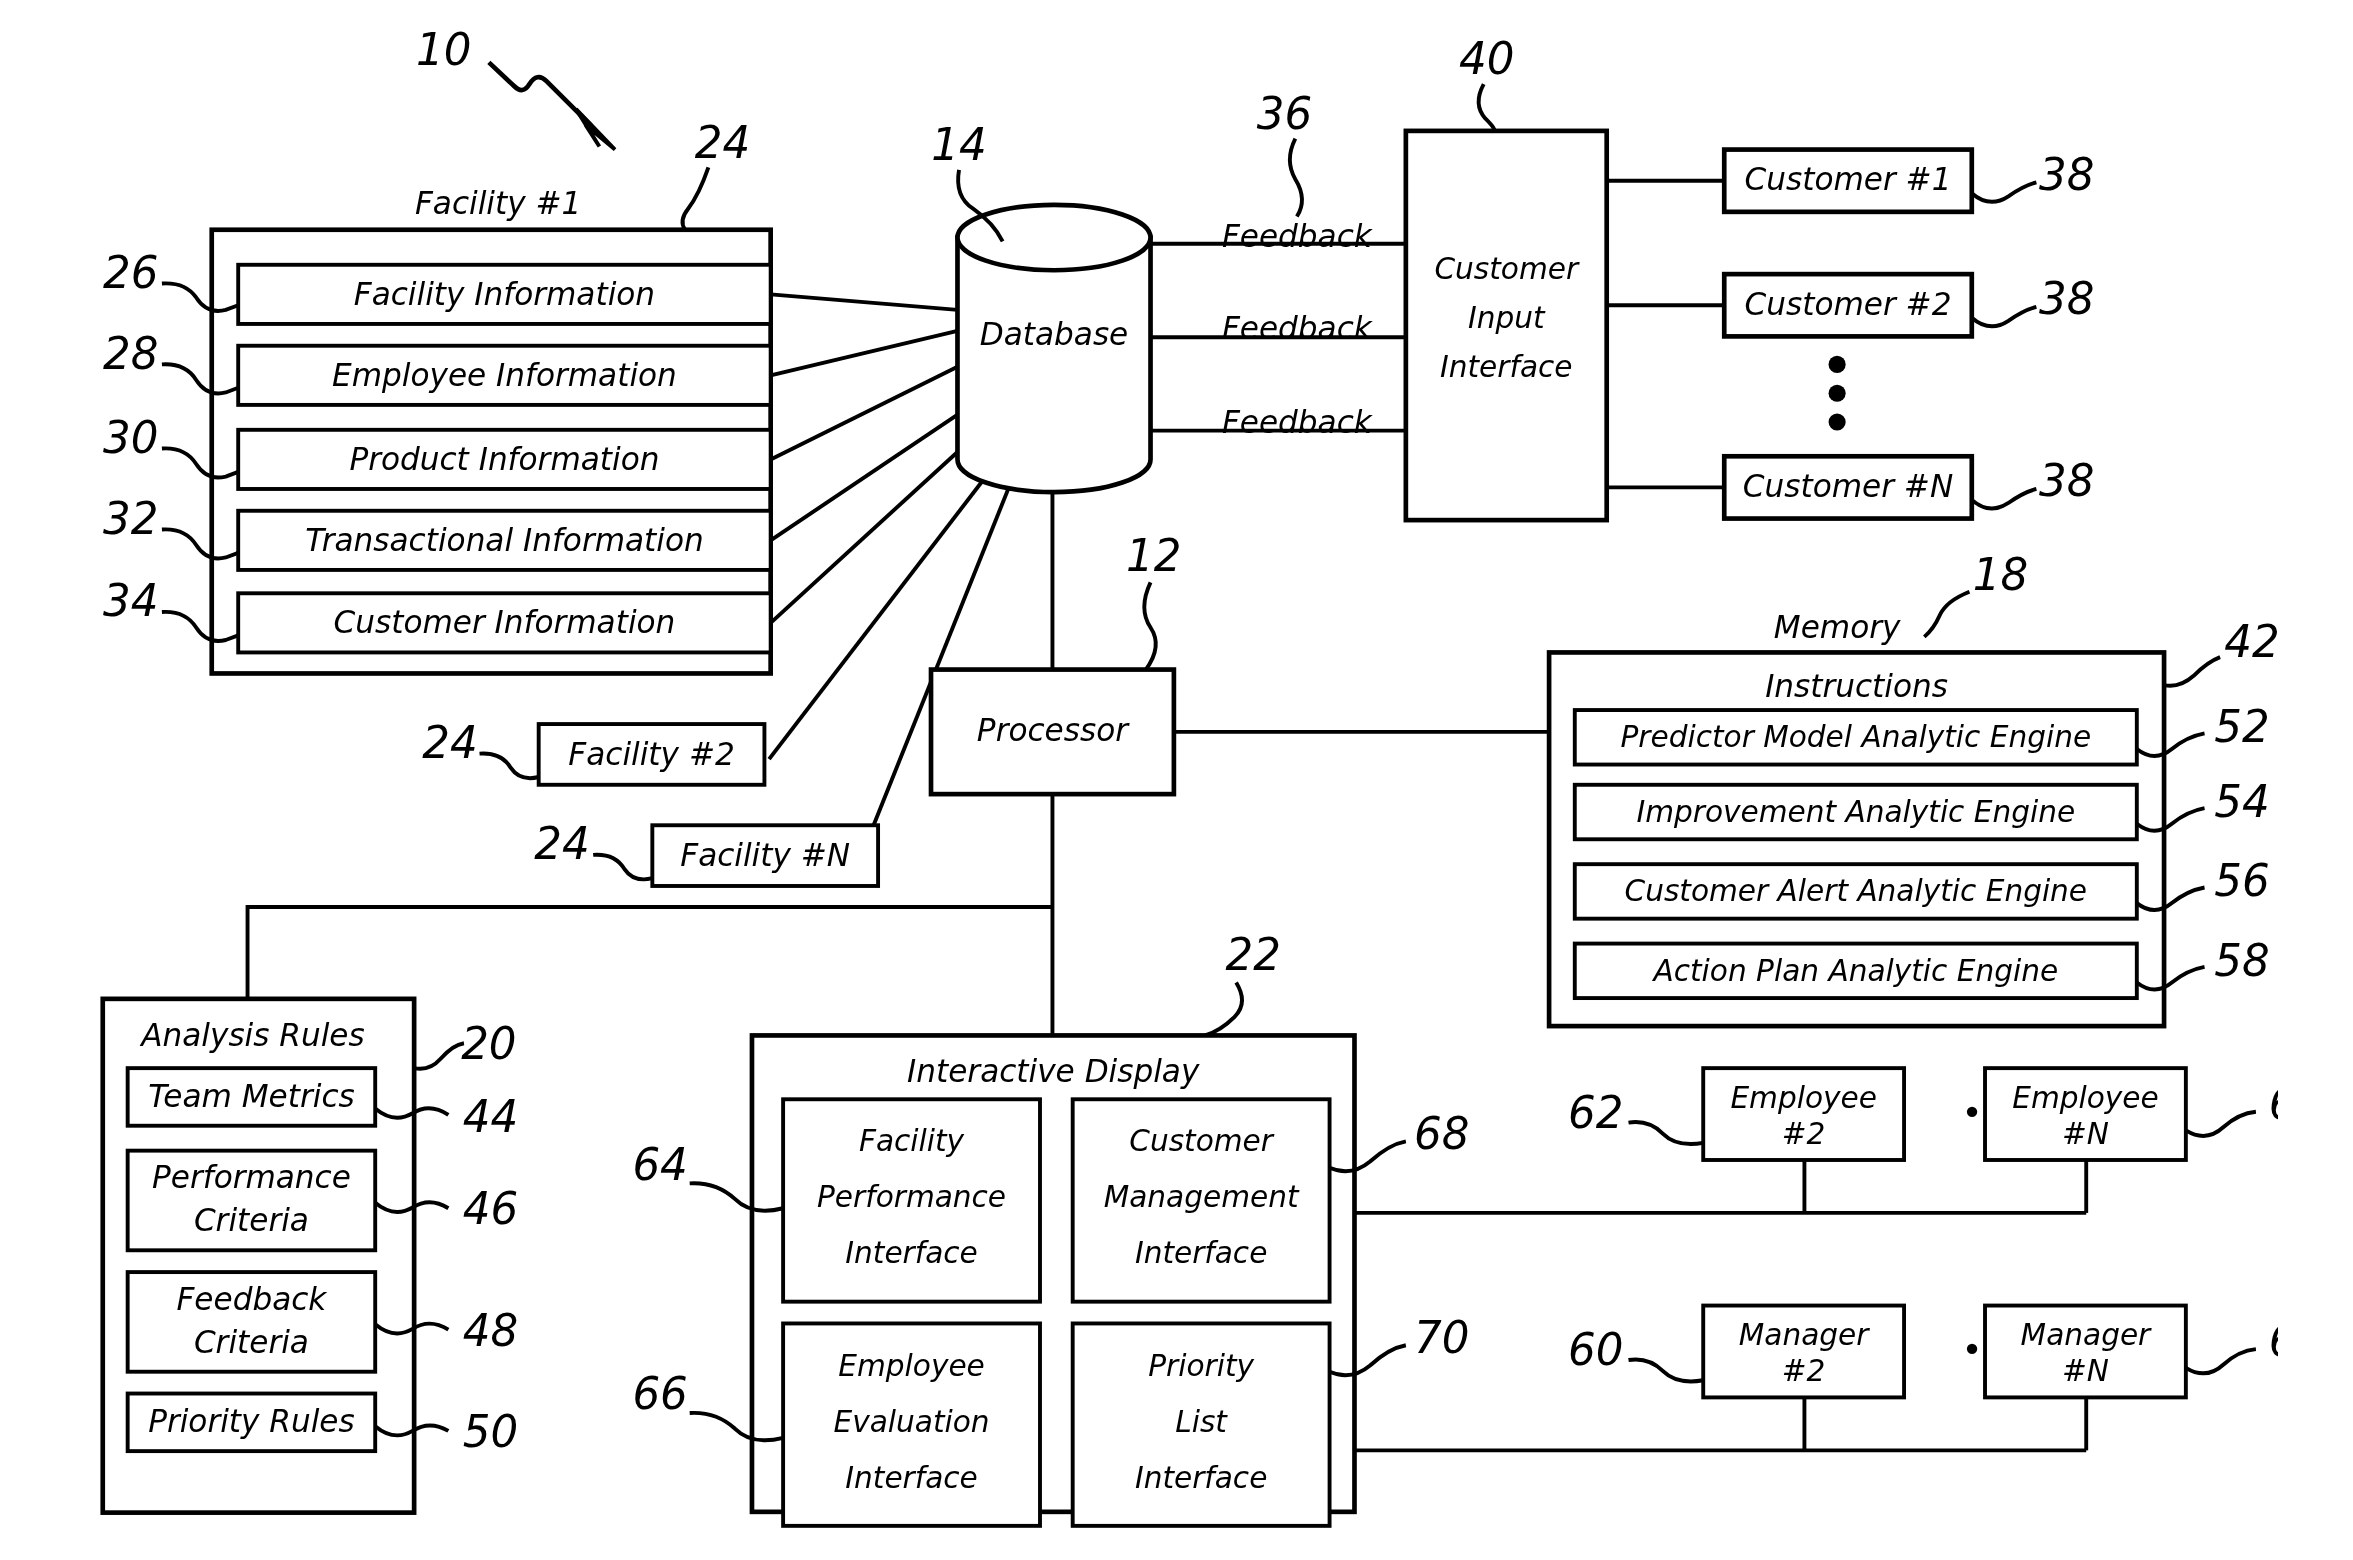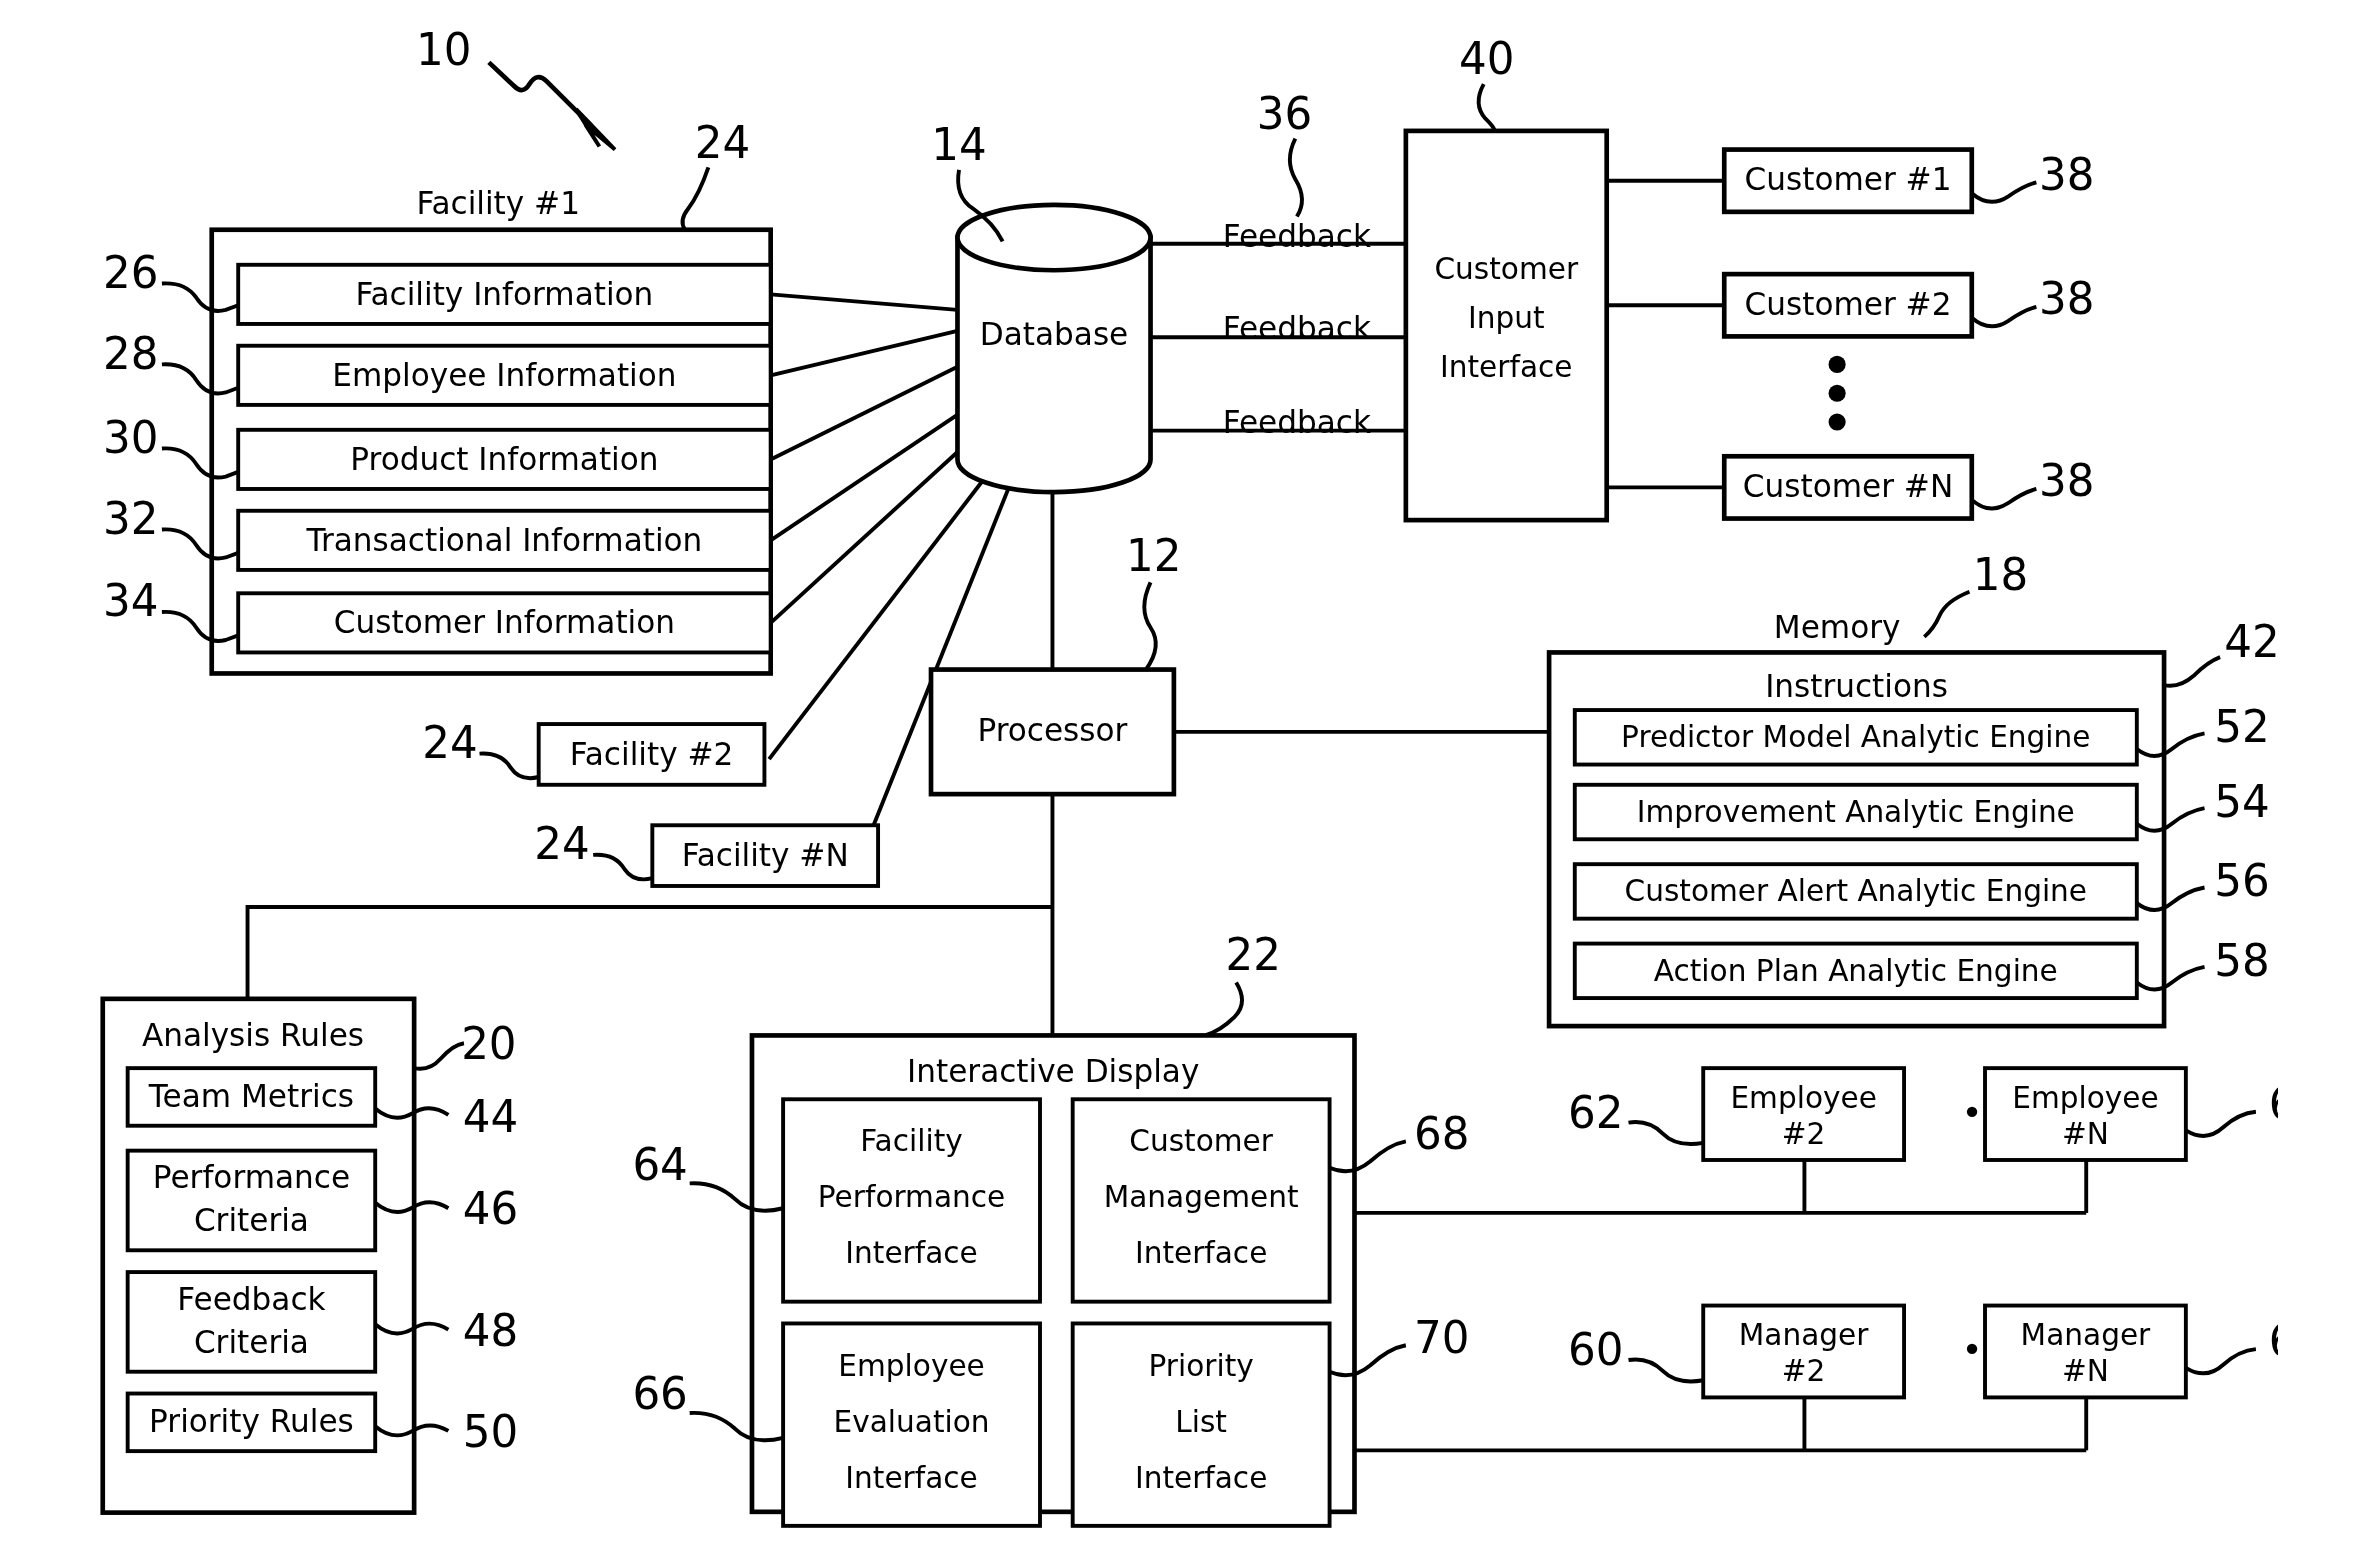--- a/index.html
+++ b/index.html
@@ -1,17 +1,17 @@
 <!DOCTYPE html>
 <html style="font-size:12.5px"><head>
 <meta charset="utf-8">
 <style>
   html,body{margin:0;padding:0;background:#fff;}
   body{width:2354px;height:1561px;font-family:"DejaVu Sans", sans-serif;}
-  #stage{position:relative;width:2278px;height:1561px;background:#fff;overflow:hidden;}
+  #stage{position:relative;width:2278px;height:1561px;background:#fff;overflow:hidden;font-style:italic;}
   svg{position:absolute;left:0;top:0;width:2354px;height:1561px;}
   .ln{stroke:#000;fill:none;}
   .bx{stroke:#000;fill:#fff;}
   text{fill:#000;font-family:"DejaVu Sans", sans-serif;dominant-baseline:middle;}
   .lbl{font-size:40px;text-anchor:middle;}
   .lbl-sm{font-size:38px;text-anchor:middle;}
   .ref{font-size:56px;text-anchor:middle;font-family:"DejaVu Sans", sans-serif;}
   .ttl{font-size:40px;text-anchor:middle;}
 </style>
 </head>

